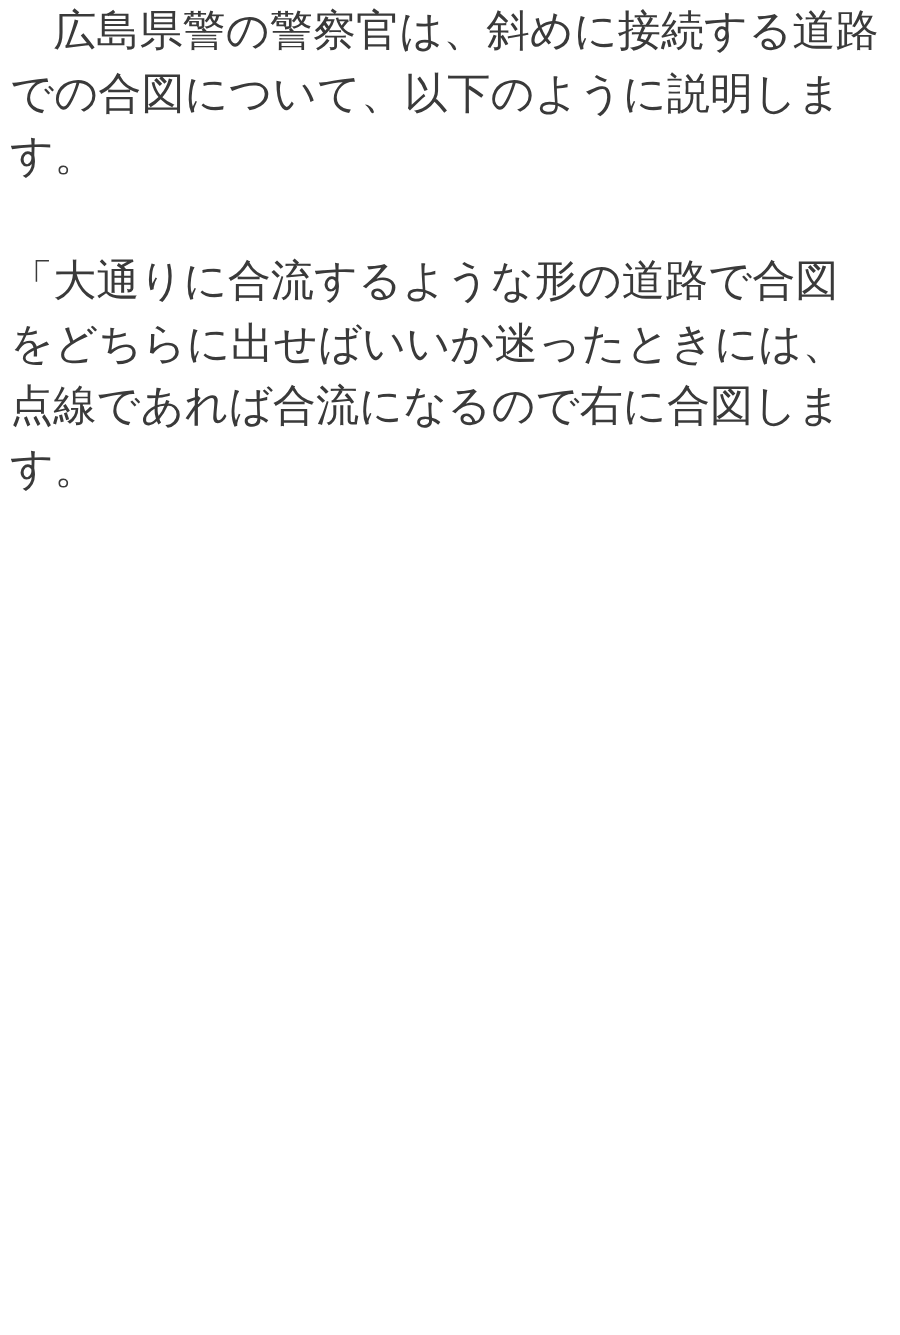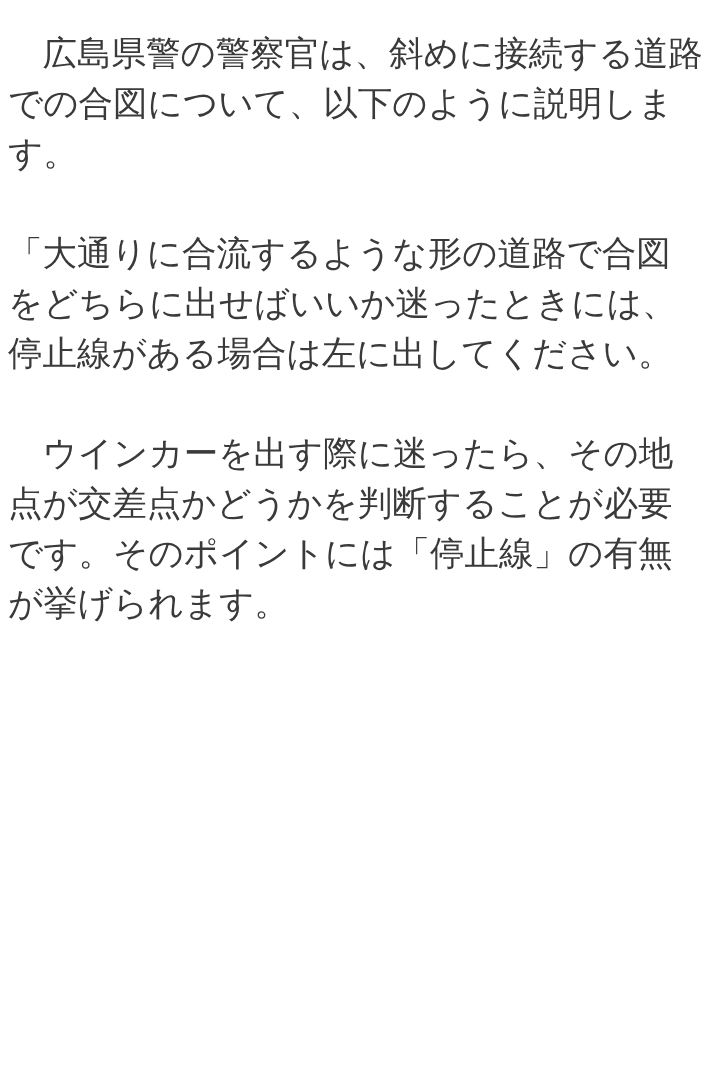--- a/index.html
+++ b/index.html
@@ -8,34 +8,33 @@
     background: #ffffff;
   }
   body {
     width: 720px;
     height: 1068px;
     overflow: hidden;
   }
   .article-body {
     box-sizing: border-box;
     width: 720px;
-    padding: 28px 14px 0 8px;
+    padding: 0 14px 0 8px;
     font-family: "Liberation Sans", "DejaVu Sans", sans-serif;
     font-size: 34.5px;
     line-height: 50px;
     color: #3a3a3a;
     letter-spacing: 0;
     text-align: left;
   }
   .article-body p {
     margin: 0 0 50px 0;
     line-break: strict;
     overflow-wrap: break-word;
   }
 </style>
 </head>
 <body>
 
 <div class="article-body">
   <p>　広島県警の警察官は、斜めに接続する道路での合図について、以下のように説明します。</p>
-  <p>「大通りに合流するような形の道路で合図をどちらに出せばいいか迷ったときには、停止線がある場合は左に出してください。</p>
-  <p>　ウインカーを出す際に迷ったら、その地点が交差点かどうかを判断することが必要です。そのポイントには「停止線」の有無が挙げられます。</p>
+  <p>「大通りに合流するような形の道路で合図をどちらに出せばいいか迷ったときには、点線であれば合流になるので右に合図します。</p>
 </div>
 
 </body></html>

